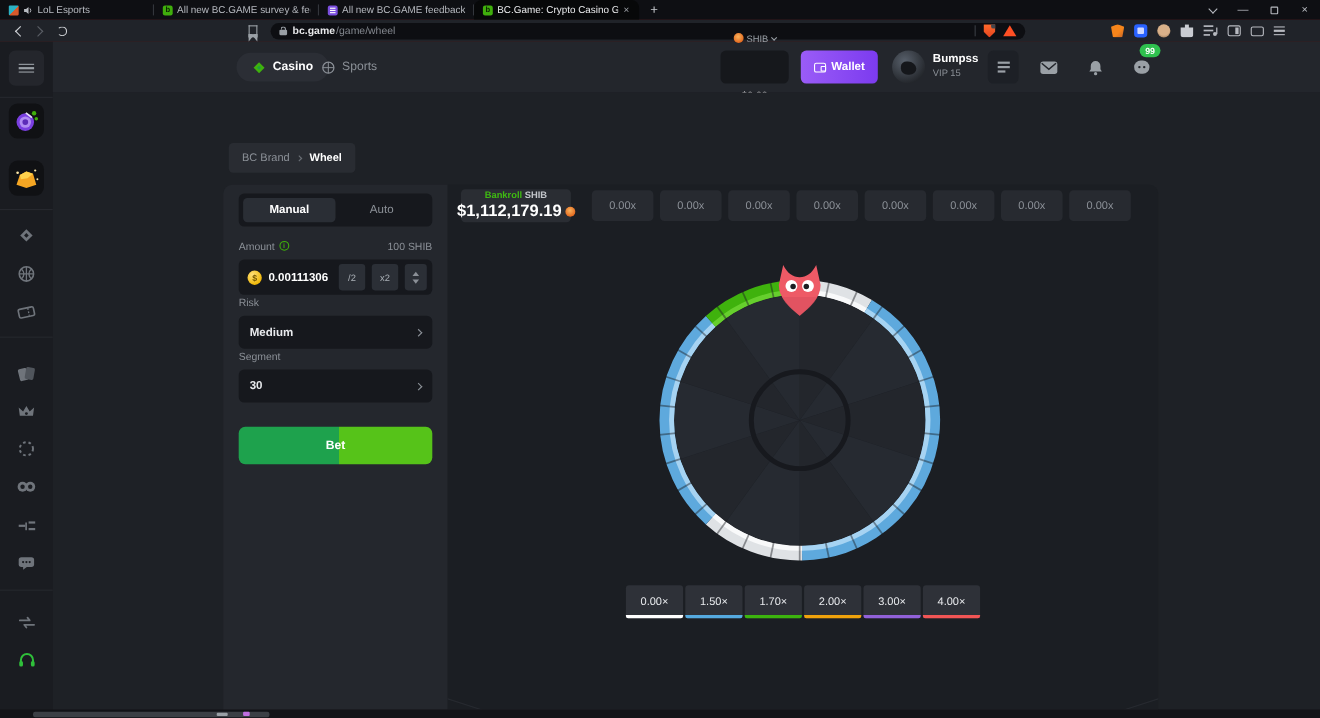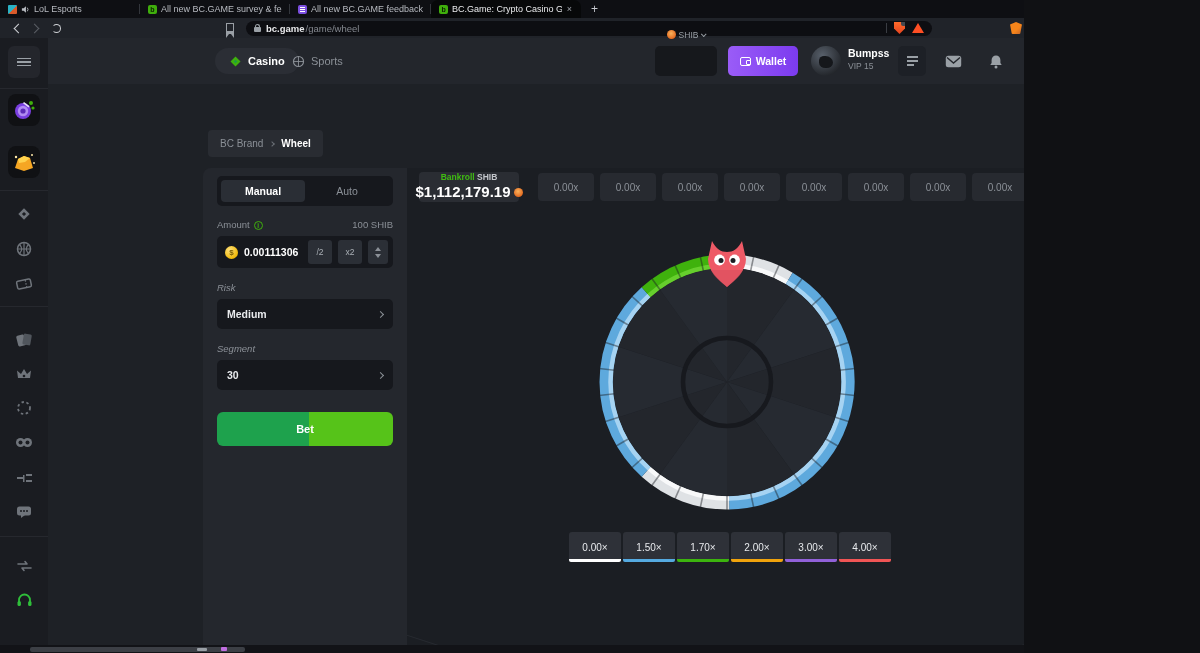--- a/index.html
+++ b/index.html
@@ -1,17 +1,17 @@
 <!DOCTYPE html>
 <html><head>
 <meta charset="utf-8">
 <style>
   * { margin:0; padding:0; box-sizing:border-box; font-family:"Liberation Sans", sans-serif; }
   html,body { background:#101114; }
-  #screen { position:relative; width:1024px; height:653px; background:#7f1d1d; overflow:hidden; }
+  #screen { position:relative; width:1200px; height:653px; background:#7f1d1d; overflow:hidden; }
 
   
   .tabstrip { position:absolute; left:0; top:0; width:1200px; height:18px; background:#0e0f13; display:flex; align-items:stretch; }
   .tab { display:flex; align-items:center; gap:4px; padding:0 8px; font-size:9px; color:#b7bac0; max-width:150px; min-width:140px; overflow:hidden; white-space:nowrap; position:relative; }
   .tab .sep { position:absolute; right:0; top:4px; height:10px; width:1px; background:#33363c; }
   .tab.active { background:#070809; color:#e9eaec; border-radius:7px 7px 0 0; }
   .tab .title { overflow:hidden; text-overflow:clip; white-space:nowrap; flex:1; }
   .fav { width:9px; height:9px; border-radius:2px; flex:0 0 auto; display:inline-block; }
   .fav.green { background:#3fae0c; color:#0c2202; font-size:7px; font-weight:bold; text-align:center; line-height:9px; }
   .fav.purple { background:#7c4fe0; position:relative; }
@@ -93,31 +93,31 @@
   .breadcrumb .b2 { font-size:10px; font-weight:bold; color:#fff; }
   .bc-sep { width:4px; height:4px; border-right:1.3px solid #6a6f76; border-bottom:1.3px solid #6a6f76; transform:rotate(-45deg); }
 
   
   .bet-panel { position:absolute; left:155px; top:84px; width:204px; height:513px; background:#24272d; border-radius:8px 0 0 8px; padding:8px 14px; }
   .mode-tabs { display:flex; background:#16181d; border-radius:5px; padding:4px; height:30px; }
   .mode-tab { flex:1; display:flex; align-items:center; justify-content:center; font-size:10.5px; border-radius:4px; }
   .mode-tab.active { background:#2a2e35; color:#fff; font-weight:bold; }
   .mode-tab.idle { color:#8b9097; }
   .amount-row { display:flex; justify-content:space-between; align-items:center; margin-top:13px; }
-  .lbl { font-size:9.5px; color:#8b9097; display:flex; align-items:flex-end; gap:4px; }
+  .lbl { font-size:9.5px; color:#8b9097; display:flex; align-items:flex-start; gap:4px; }
   .info-i { width:9px; height:9px; border:1px solid #3fae0c; border-radius:50%; color:#3fae0c; font-size:6.5px; display:flex; align-items:center; justify-content:center; font-weight:bold; }
   .amount-max { font-size:9.5px; color:#8b9097; }
   .amount-input { margin-top:6px; height:32px; background:#16181d; border-radius:5px; display:flex; align-items:center; padding:4px 5px 4px 8px; gap:6px; }
   .coin { width:13px; height:13px; border-radius:50%; background:radial-gradient(circle at 35% 30%, #ffe07a, #f0b90b 70%); color:#7a5c00; font-size:8px; font-weight:bold; display:flex; align-items:center; justify-content:center; }
   .amount-val { font-size:10.5px; font-weight:bold; color:#fff; flex:1; }
   .mini-btn { width:24px; height:24px; background:#2b2f36; border-radius:3px; color:#aab0b6; font-size:8.5px; display:flex; align-items:center; justify-content:center; }
   .stepper { width:20px; height:24px; background:#2b2f36; border-radius:3px; display:flex; flex-direction:column; align-items:center; justify-content:center; gap:3px; }
   .tri-up { width:0; height:0; border-left:3.5px solid transparent; border-right:3.5px solid transparent; border-bottom:4px solid #8b9097; }
   .tri-dn { width:0; height:0; border-left:3.5px solid transparent; border-right:3.5px solid transparent; border-top:4px solid #8b9097; }
-  .sel-label { margin-top:14px; font-size:9.5px; color:#8b9097;font-style:italic; }
+  .sel-label { margin-top:2px; font-size:9.5px; color:#8b9097; }
   .select { margin-top:6px; height:30px; background:#16181d; border-radius:5px; display:flex; align-items:center; justify-content:space-between; padding:0 10px; }
   .select .val { font-size:10.5px; font-weight:bold; color:#e8eaed; }
   .sel-chev { width:5px; height:5px; border-right:1.5px solid #8b9097; border-bottom:1.5px solid #8b9097; transform:rotate(-45deg); }
   .bet-btn { margin-top:22px; height:34px; border-radius:6px; background:linear-gradient(90deg,#1ea24d 0%,#1ea24d 52%,#56c319 52%,#56c319 100%); display:flex; align-items:center; justify-content:center; }
   .bet-btn span { font-size:11px; font-weight:bold; color:#fff; }
 
   .canvas { position:absolute; left:359px; top:84px; width:646px; height:477px; background:#1b1e23; border-radius:0 8px 0 0; overflow:hidden; }
   .persp { position:absolute; bottom:-20px; width:300px; height:1px; background:#272a30; }
   .bankroll { position:absolute; left:12px; top:4px; width:100px; height:30px; background:#2a2d33; border-radius:4px; display:flex; flex-direction:column; align-items:center; justify-content:center; line-height:1.25; }
   .bk-l1 { font-size:8.5px; } .bk-l1 .g { color:#3fba12; font-weight:bold; } .bk-l1 .c { color:#c3c6cb; font-weight:bold; }

